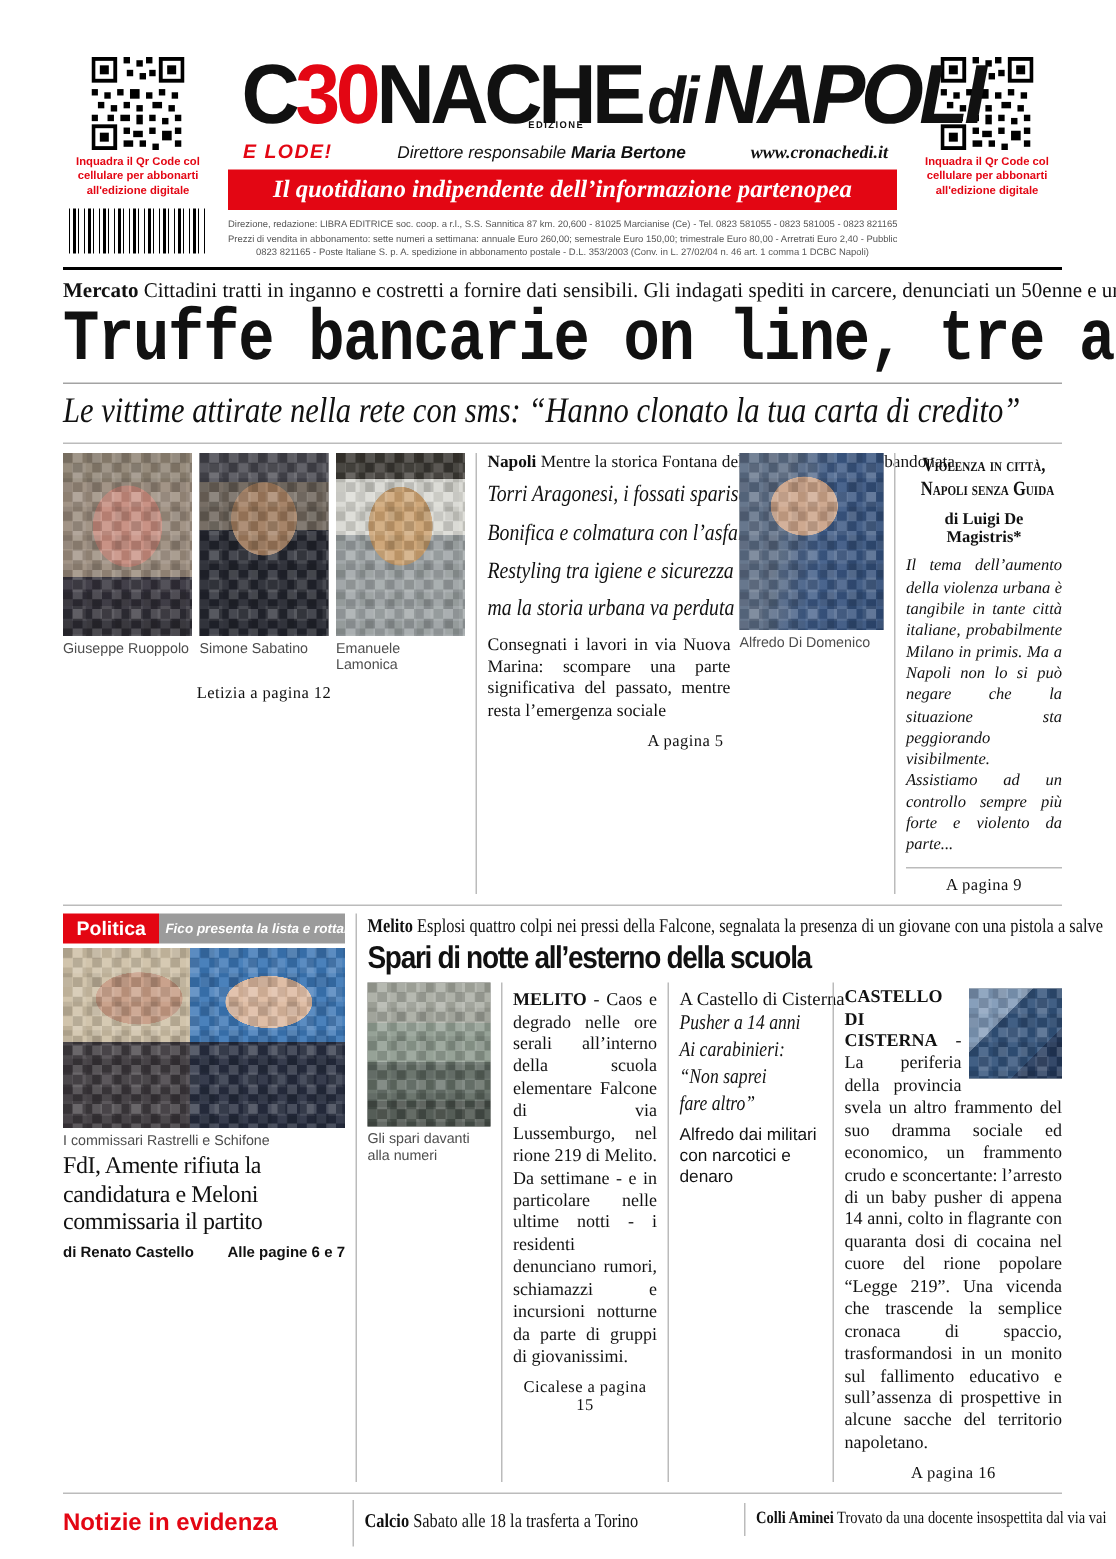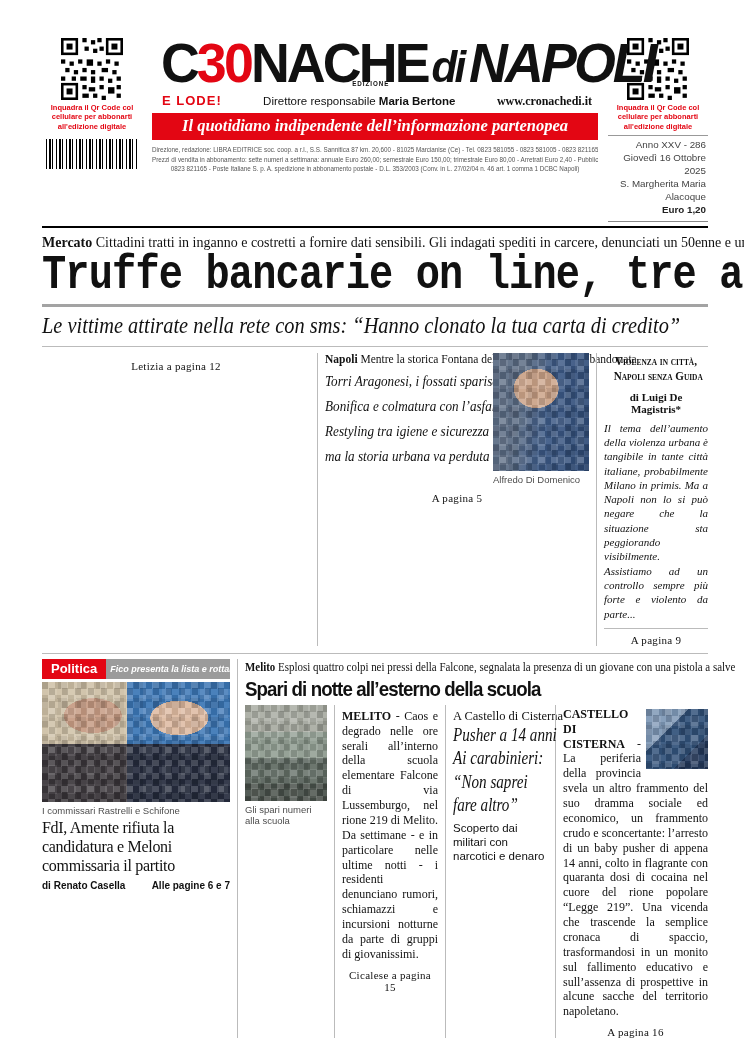--- a/index.html
+++ b/index.html
@@ -11,21 +11,21 @@
   .mh-side{width:100px;flex:none;text-align:center;}
   .qr{width:62px;height:62px;display:block;margin:2px auto 3px;}
   .qr-note{font-family:"Liberation Sans",sans-serif;font-weight:bold;color:#e30613;font-size:7.5px;line-height:1.25;}
   .barcode{height:30px;margin:8px 4px 0;background:repeating-linear-gradient(90deg,#000 0 1px,#fff 1px 3px,#000 3px 5px,#fff 5px 6px,#000 6px 7px,#fff 7px 10px);}
   .mh-center{flex:1;min-width:0;text-align:center;}
   .logo{position:relative;font-family:"Liberation Sans",sans-serif;font-weight:bold;font-size:56px;line-height:.95;letter-spacing:-3px;white-space:nowrap;transform:scaleX(.96);transform-origin:50% 0;}
   .lg-red{color:#e30613;}
   .lg-city{font-style:italic;margin-left:6px;}
   .lg-di{font-style:italic;font-size:44px;margin-left:4px;}
   .lg-edition{position:absolute;right:208px;bottom:2px;font-size:6.5px;font-weight:bold;letter-spacing:1px;}
-  .dir-row{display:flex;justify-content:space-between;align-items:baseline;margin:4px 6px 4px 10px;}
+  .dir-row{display:flex;justify-content:space-between;align-items:baseline;margin:4px 6px 4px 10px;font-style:italic;}
   .elode{font-family:"Liberation Sans",sans-serif;font-weight:bold;color:#e30613;font-size:13px;letter-spacing:1px;}
   .director{font-family:"Liberation Sans",sans-serif;font-size:11.5px;}
   .website{font-weight:bold;font-size:12px;}
   .banner{background:#e30613;color:#fff;font-style:italic;font-weight:bold;font-size:16.5px;padding:3px 0 4px;margin:2px 0 5px;}
   .fineprint{font-family:"Liberation Sans",sans-serif;font-size:6.3px;color:#555;line-height:1.5;white-space:nowrap;overflow:hidden;}
   .dateblock{margin-top:4px;border-top:1px solid #999;border-bottom:1.5px solid #888;padding:3px 2px 4px;font-family:"Liberation Sans",sans-serif;font-size:9.8px;color:#444;text-align:right;line-height:1.32;}
   .dateblock .price{font-weight:bold;color:#222;}
   .rule-heavy{border-top:2.5px solid #000;margin-top:4px;}
   
   .kick{font-size:13px;margin:5px 0 2px;white-space:nowrap;}
@@ -39,21 +39,21 @@
       conic-gradient(rgba(255,255,255,.16) 25%, rgba(0,0,0,.13) 0 50%, rgba(255,255,255,.08) 0 75%, rgba(0,0,0,.08) 0),
       conic-gradient(from 90deg, rgba(0,0,0,.09) 25%, transparent 0 50%, rgba(255,255,255,.09) 0 75%, transparent 0);
     background-size:13px 13px,19px 19px;background-position:0 0,6px 7px;}
   .cap{font-family:"Liberation Sans",sans-serif;font-size:9.5px;color:#4d4d4d;margin-top:3px;}
   .pref{font-size:11px;text-align:center;margin-top:7px;letter-spacing:.3px;}
   .body{font-size:12px;line-height:1.24;text-align:justify;margin:4px 0 0;hyphens:auto;}
   
   .lead-kick{margin-top:7px;font-size:14px;white-space:nowrap;}
   .h-lead{font-family:Liberation Mono, monospace;font-weight:bold;font-size:48px;line-height:1.02;letter-spacing:-1px;white-space:nowrap;margin:2px 0 0;}
   .h-lead .cond{transform:scaleX(.84);}
-  .lead-sub{font-style:italic;font-size:24px;white-space:nowrap;border-top:3px solid #a3a3a3;padding-top:5px;margin-top:4px;}
+  .lead-sub{font-style:italic;font-size:24px;white-space:nowrap;border-top:1px solid #a3a3a3;padding-top:5px;margin-top:4px;}
   .lead-sub .cond{transform:scaleX(.85);}
   .sect-rule{border-top:1px solid #bbb;margin:7px 0 0;}
   
   .row1{display:flex;margin-top:6px;}
   .mugshots{width:268px;flex:none;}
   .mugrow{display:flex;gap:5px;}
   .mug{flex:1;}
   .mug .photo{height:122px;}
   .marina{flex:1;min-width:0;}
   .marina-main{display:flex;}
@@ -80,21 +80,21 @@
   .pol-byline{display:flex;justify-content:space-between;font-family:"Liberation Sans",sans-serif;font-size:10px;font-weight:bold;margin-top:5px;}
   .school{flex:1;min-width:0;}
   .h-school{font-family:"Liberation Sans",sans-serif;font-weight:bold;font-size:21px;letter-spacing:-1px;white-space:nowrap;margin:1px 0 4px;}
   .h-school .cond{transform:scaleX(.89);}
   .school-cols{display:flex;}
   .sc-photo{width:82px;flex:none;}
   .sc-photo .photo{height:96px;}
   .sc-col1{width:96px;flex:none;}
   .sc-box{width:95px;flex:none;text-align:left;}
   .box-over{font-size:12.5px;margin-top:4px;white-space:nowrap;}
-  .box-line{font-style:italic;font-size:18px;line-height:1.3;white-space:nowrap;}
+  .box-line{font-style:italic;font-size:14px;line-height:1.3;white-space:nowrap;}
   .box-line .cond{transform:scaleX(.84);}
   .box-dek{font-family:"Liberation Sans",sans-serif;font-size:11.5px;line-height:1.2;margin-top:5px;}
   .sc-col3{flex:1;min-width:0;}
   .float-photo{float:right;width:62px;height:60px;margin:2px 0 3px 5px;}
   
   .rowsbottom{display:flex;margin-top:4px;}
   .sidebar{width:186px;flex:none;border-top:1px solid #ccc;padding-top:7px;}
   .sb-title{font-family:"Liberation Sans",sans-serif;font-weight:bold;color:#e30613;font-size:16px;margin-bottom:6px;}
   .bottom-right{flex:1;min-width:0;border-top:1px solid #ccc;padding-top:2px;}
   .row3{display:flex;}
@@ -192,50 +192,59 @@
       <div class="fineprint">Direzione, redazione: LIBRA EDITRICE soc. coop. a r.l., S.S. Sannitica 87 km. 20,600 - 81025 Marcianise (Ce) - Tel. 0823 581055 - 0823 581005 - 0823 821165</div>
       <div class="fineprint">Prezzi di vendita in abbonamento: sette numeri a settimana: annuale Euro 260,00; semestrale Euro 150,00; trimestrale Euro 80,00 - Arretrati Euro 2,40 - Pubblicità: Tel. 0823 581055 - 0823 581005</div>
       <div class="fineprint">0823 821165 - Poste Italiane S. p. A. spedizione in abbonamento postale - D.L. 353/2003 (Conv. in L. 27/02/04 n. 46 art. 1 comma 1 DCBC Napoli)</div>
     </div>
 
     <div class="mh-side">
       <svg class="qr" viewBox="0 0 29 29">
           <use href="#qrsym"></use>
         </svg>
       <div class="qr-note">Inquadra il Qr Code col cellulare per abbonarti all'edizione digitale</div>
-      <div class="dateblock">
-        <div>Anno XXV - 286</div>
-        <div>Giovedì 16 Ottobre 2025</div>
-        <div>S. Margherita Maria Alacoque</div>
-        <div class="price">Euro 1,20</div>
-      </div>
     </div>
   </header>
   <div class="rule-heavy"></div>
 
   <section>
     <div class="lead-kick"><span class="cx"><b>Mercato</b> <span>Cittadini tratti in inganno e costretti a fornire dati sensibili. Gli indagati spediti in carcere, denunciati un 50enne e un 28enne</span></span></div>
     <h1 class="h-lead" style="margin:0;"><span class="cond">Truffe bancarie on line, tre arresti</span></h1>
     <div class="lead-sub"><span class="cond">Le vittime attirate nella rete con sms: “Hanno clonato la tua carta di credito”</span></div>
     <div class="sect-rule"></div>
   </section>
 
   <section class="row1">
     <div class="mugshots">
+      <div class="mugrow">
+        <div class="mug">
+            <div class="photo ph1"></div>
+            <div class="cap">Giuseppe Ruoppolo</div>
+          </div>
+        <div class="mug">
+            <div class="photo ph2"></div>
+            <div class="cap">Simone Sabatino</div>
+          </div>
+        <div class="mug">
+            <div class="photo ph3"></div>
+            <div class="cap">Emanuele Lamonica</div>
+          </div>
+      </div>
       <div class="pref">Letizia a pagina 12</div>
     </div>
     <div class="vd"></div>
     <div class="marina">
       <div class="marina-main">
         <div class="marina-text">
           <div class="m-kick"><span class="cx"><b>Napoli</b> <span>Mentre la storica Fontana della Marinella resta abbandonata</span></span></div>
           <div class="m-line"><span class="cond">Torri Aragonesi, i fossati spariscono</span></div>
           <div class="m-line"><span class="cond">Bonifica e colmatura con l’asfalto</span></div>
           <div class="m-line"><span class="cond">Restyling tra igiene e sicurezza</span></div>
           <div class="m-line"><span class="cond">ma la storia urbana va perduta</span></div>
+          <div class="m-dek">Consegnati i lavori in via Nuova Marina: scompare una parte significativa del passato, mentre resta l’emergenza sociale</div>
         </div>
         <div class="marina-photo">
           <div class="photo ph-alfredo"></div>
           <div class="cap">Alfredo Di Domenico</div>
         </div>
       </div>
       <div class="pref">A pagina 5</div>
     </div>
     <div class="vd"></div>
     <aside class="opinion">
@@ -252,46 +261,46 @@
   <section class="row2">
     <div class="politica">
       <div class="pol-head">
         <span class="pol-label">Politica</span>
         <span class="pol-strip">Fico presenta la lista e rottama il codice etico</span>
       </div>
       <div class="photo ph-politica"></div>
       <div class="cap">I commissari Rastrelli e Schifone</div>
       <div class="pol-headline">FdI, Amente rifiuta la candidatura e Meloni commissaria il partito</div>
       <div class="pol-byline">
-        <span>di Renato Casella</span>
+        <span>di Renato Castello</span>
         <span>Alle pagine 6 e 7</span>
       </div>
     </div>
     <div class="vd"></div>
     <div class="school">
       <div class="kick" style="margin-top:0;"><span class="cx"><b>Melito</b> <span>Esplosi quattro colpi nei pressi della Falcone, segnalata la presenza di un giovane con una pistola a salve</span></span></div>
       <div class="h-school"><span class="cond">Spari di notte all’esterno della scuola</span></div>
       <div class="school-cols">
         <div class="sc-photo">
           <div class="photo ph-school"></div>
-          <div class="cap">Gli spari numeri alla scuola</div>
+          <div class="cap">Gli spari davanti alla numeri</div>
         </div>
         <div class="vd"></div>
         <div class="sc-col1">
           <p class="body"><b>MELITO</b> <span>- Caos e degrado nelle ore serali all’interno della scuola elementare Falcone di via Lussemburgo, nel rione 219 di Melito. Da settimane - e in particolare nelle ultime notti - i residenti denunciano rumori, schiamazzi e incursioni notturne da parte di gruppi di giovanissimi.</span></p>
           <div class="pref">Cicalese a pagina 15</div>
         </div>
         <div class="vd"></div>
         <div class="sc-box">
           <div class="box-over">A Castello di Cisterna</div>
           <div class="box-line"><span class="cond">Pusher a 14 anni</span></div>
           <div class="box-line"><span class="cond">Ai carabinieri:</span></div>
           <div class="box-line"><span class="cond">“Non saprei</span></div>
           <div class="box-line"><span class="cond">fare altro”</span></div>
-          <div class="box-dek">Scoperto dai militari con narcotici e denaro</div>
+          <div class="box-dek">Alfredo dai militari con narcotici e denaro</div>
         </div>
         <div class="vd"></div>
         <div class="sc-col3">
           <p class="body" style="margin-top:2px;"><span class="float-photo photo ph-cisterna"></span><b>CASTELLO DI CISTERNA</b> <span>- La periferia della provincia svela un altro frammento del suo dramma sociale ed economico, un frammento crudo e sconcertante: l’arresto di un baby pusher di appena 14 anni, colto in flagrante con quaranta dosi di cocaina nel cuore del rione popolare “Legge 219”. Una vicenda che trascende la semplice cronaca di spaccio, trasformandosi in un monito sul fallimento educativo e sull’assenza di prospettive in alcune sacche del territorio napoletano.</span></p>
           <div class="pref">A pagina 16</div>
         </div>
       </div>
     </div>
   </section>
   <div class="hd" style="margin-bottom:0;"></div>

